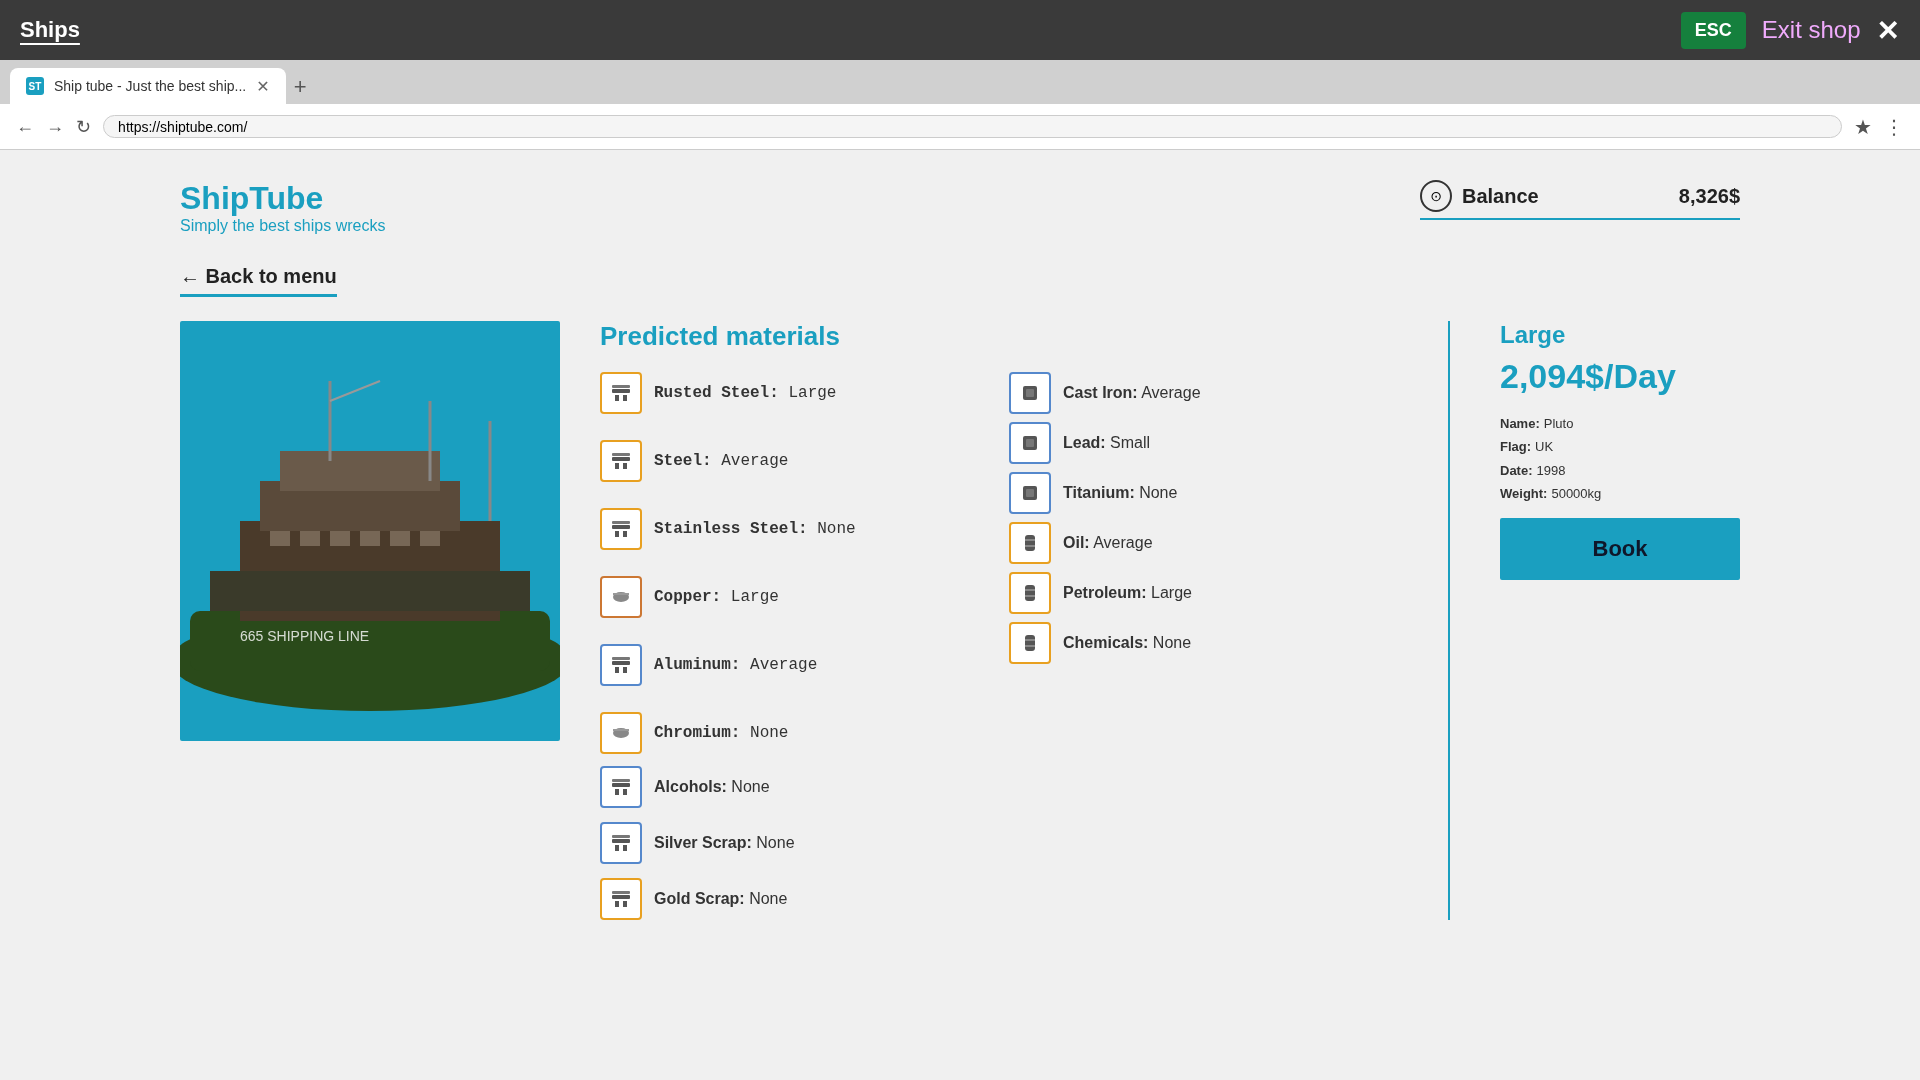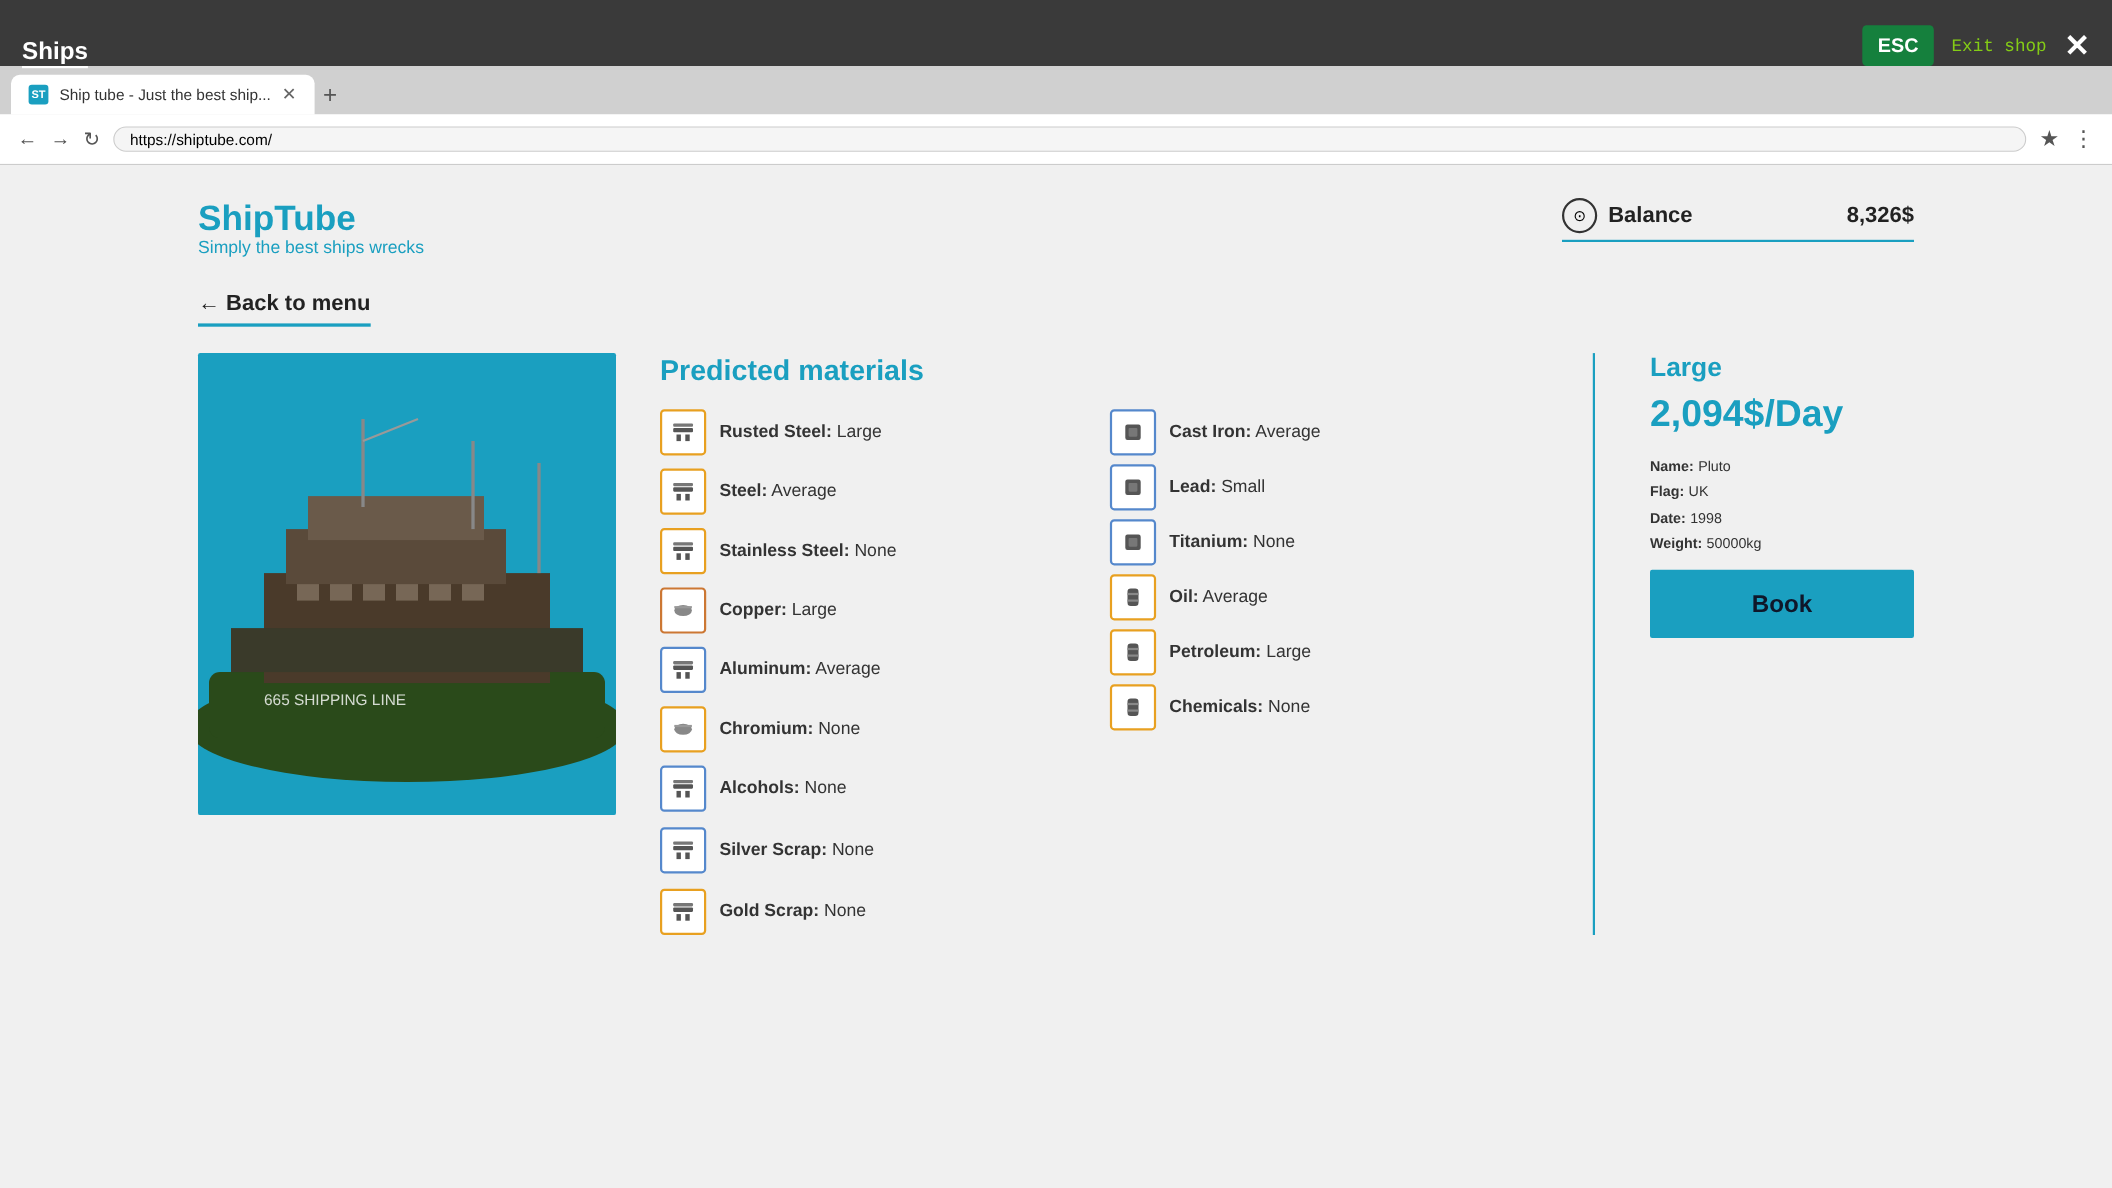--- a/index.html
+++ b/index.html
@@ -3,21 +3,21 @@
   <meta charset="utf-8">
   <style>
     * { margin: 0; padding: 0; box-sizing: border-box; }
     body { font-family: Arial, sans-serif; background: #f0f0f0; width: 1920px; height: 1080px; overflow: hidden; }
 
     
     .browser-titlebar {
       background: #3a3a3a;
       height: 60px;
       display: flex;
-      align-items: flex-end;
+      align-items: center;
       padding: 0 20px;
       justify-content: space-between;
     }
     .browser-title-text {
       color: white;
       font-size: 22px;
       font-weight: bold;
       text-decoration: underline;
       text-underline-offset: 6px;
     }
@@ -30,24 +30,23 @@
       background: #15803d;
       color: white;
       border: none;
       padding: 8px 14px;
       font-size: 18px;
       font-weight: bold;
       border-radius: 4px;
       cursor: pointer;
     }
     .exit-shop-text {
-      color: #84cc16;
-      font-size: 16px;
-      cursor: pointer;
-      font-family: Liberation Mono, monospace;
+      color: #f0abfc;
+      font-size: 24px;
+      cursor: pointer;
     }
     .close-x {
       color: white;
       font-size: 28px;
       cursor: pointer;
       font-weight: bold;
     }
 
     
     .tab-bar {
@@ -400,21 +399,21 @@
 
         <text x="60" y="320" font-size="14" fill="white" font-family="Arial" opacity="0.8">665 SHIPPING LINE</text>
       </svg>
     </div>
 
     <div class="materials-section">
       <div class="materials-title">Predicted materials</div>
 
       <div style="display:flex; gap:20px;">
 
-        <div style="display:flex; flex-direction:column; gap:12px; flex:1;">
+        <div style="display:flex; flex-direction:column; gap:26px; flex:1;font-family:Liberation Mono, monospace;">
 
           <div class="material-item">
             <div class="material-icon steel-color">
               <svg width="24" height="24" viewBox="0 0 24 24">
                   <rect x="3" y="8" width="18" height="4" fill="#555" rx="1"></rect>
                   <rect x="3" y="4" width="18" height="3" fill="#777" rx="1"></rect>
                   <rect x="6" y="14" width="4" height="6" fill="#555"></rect>
                   <rect x="14" y="14" width="4" height="6" fill="#555"></rect>
                 </svg>
             </div>

